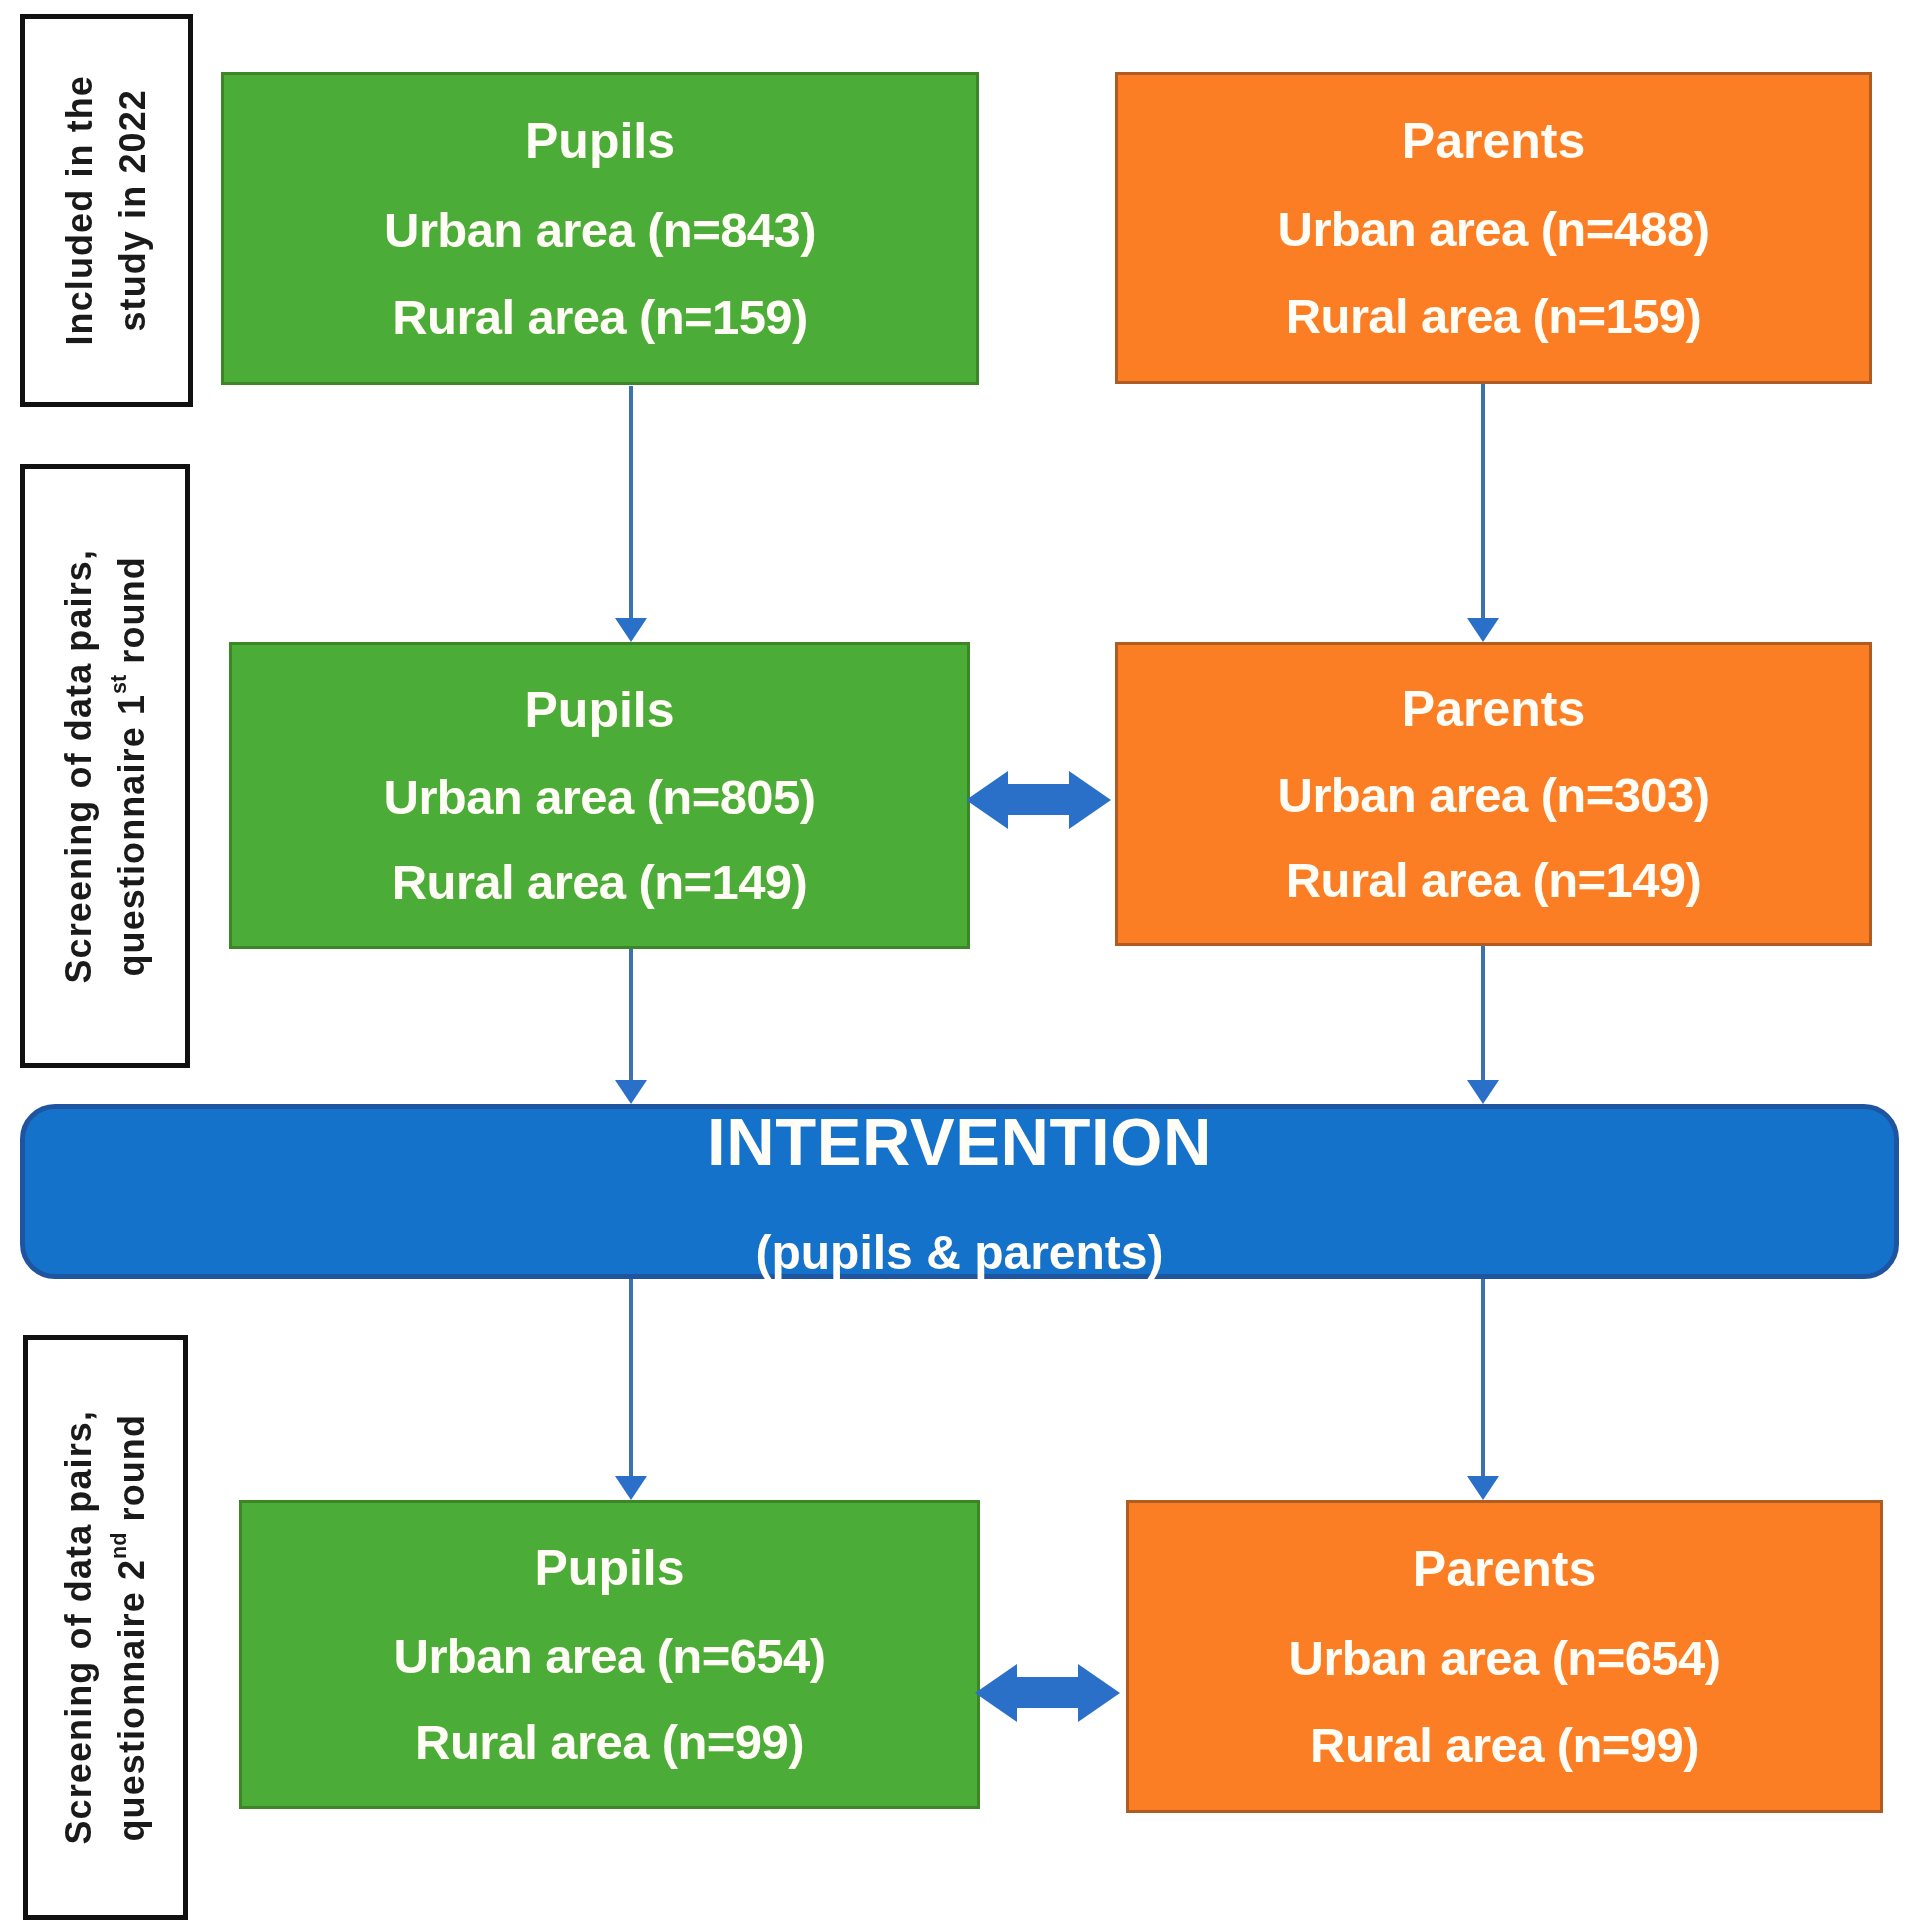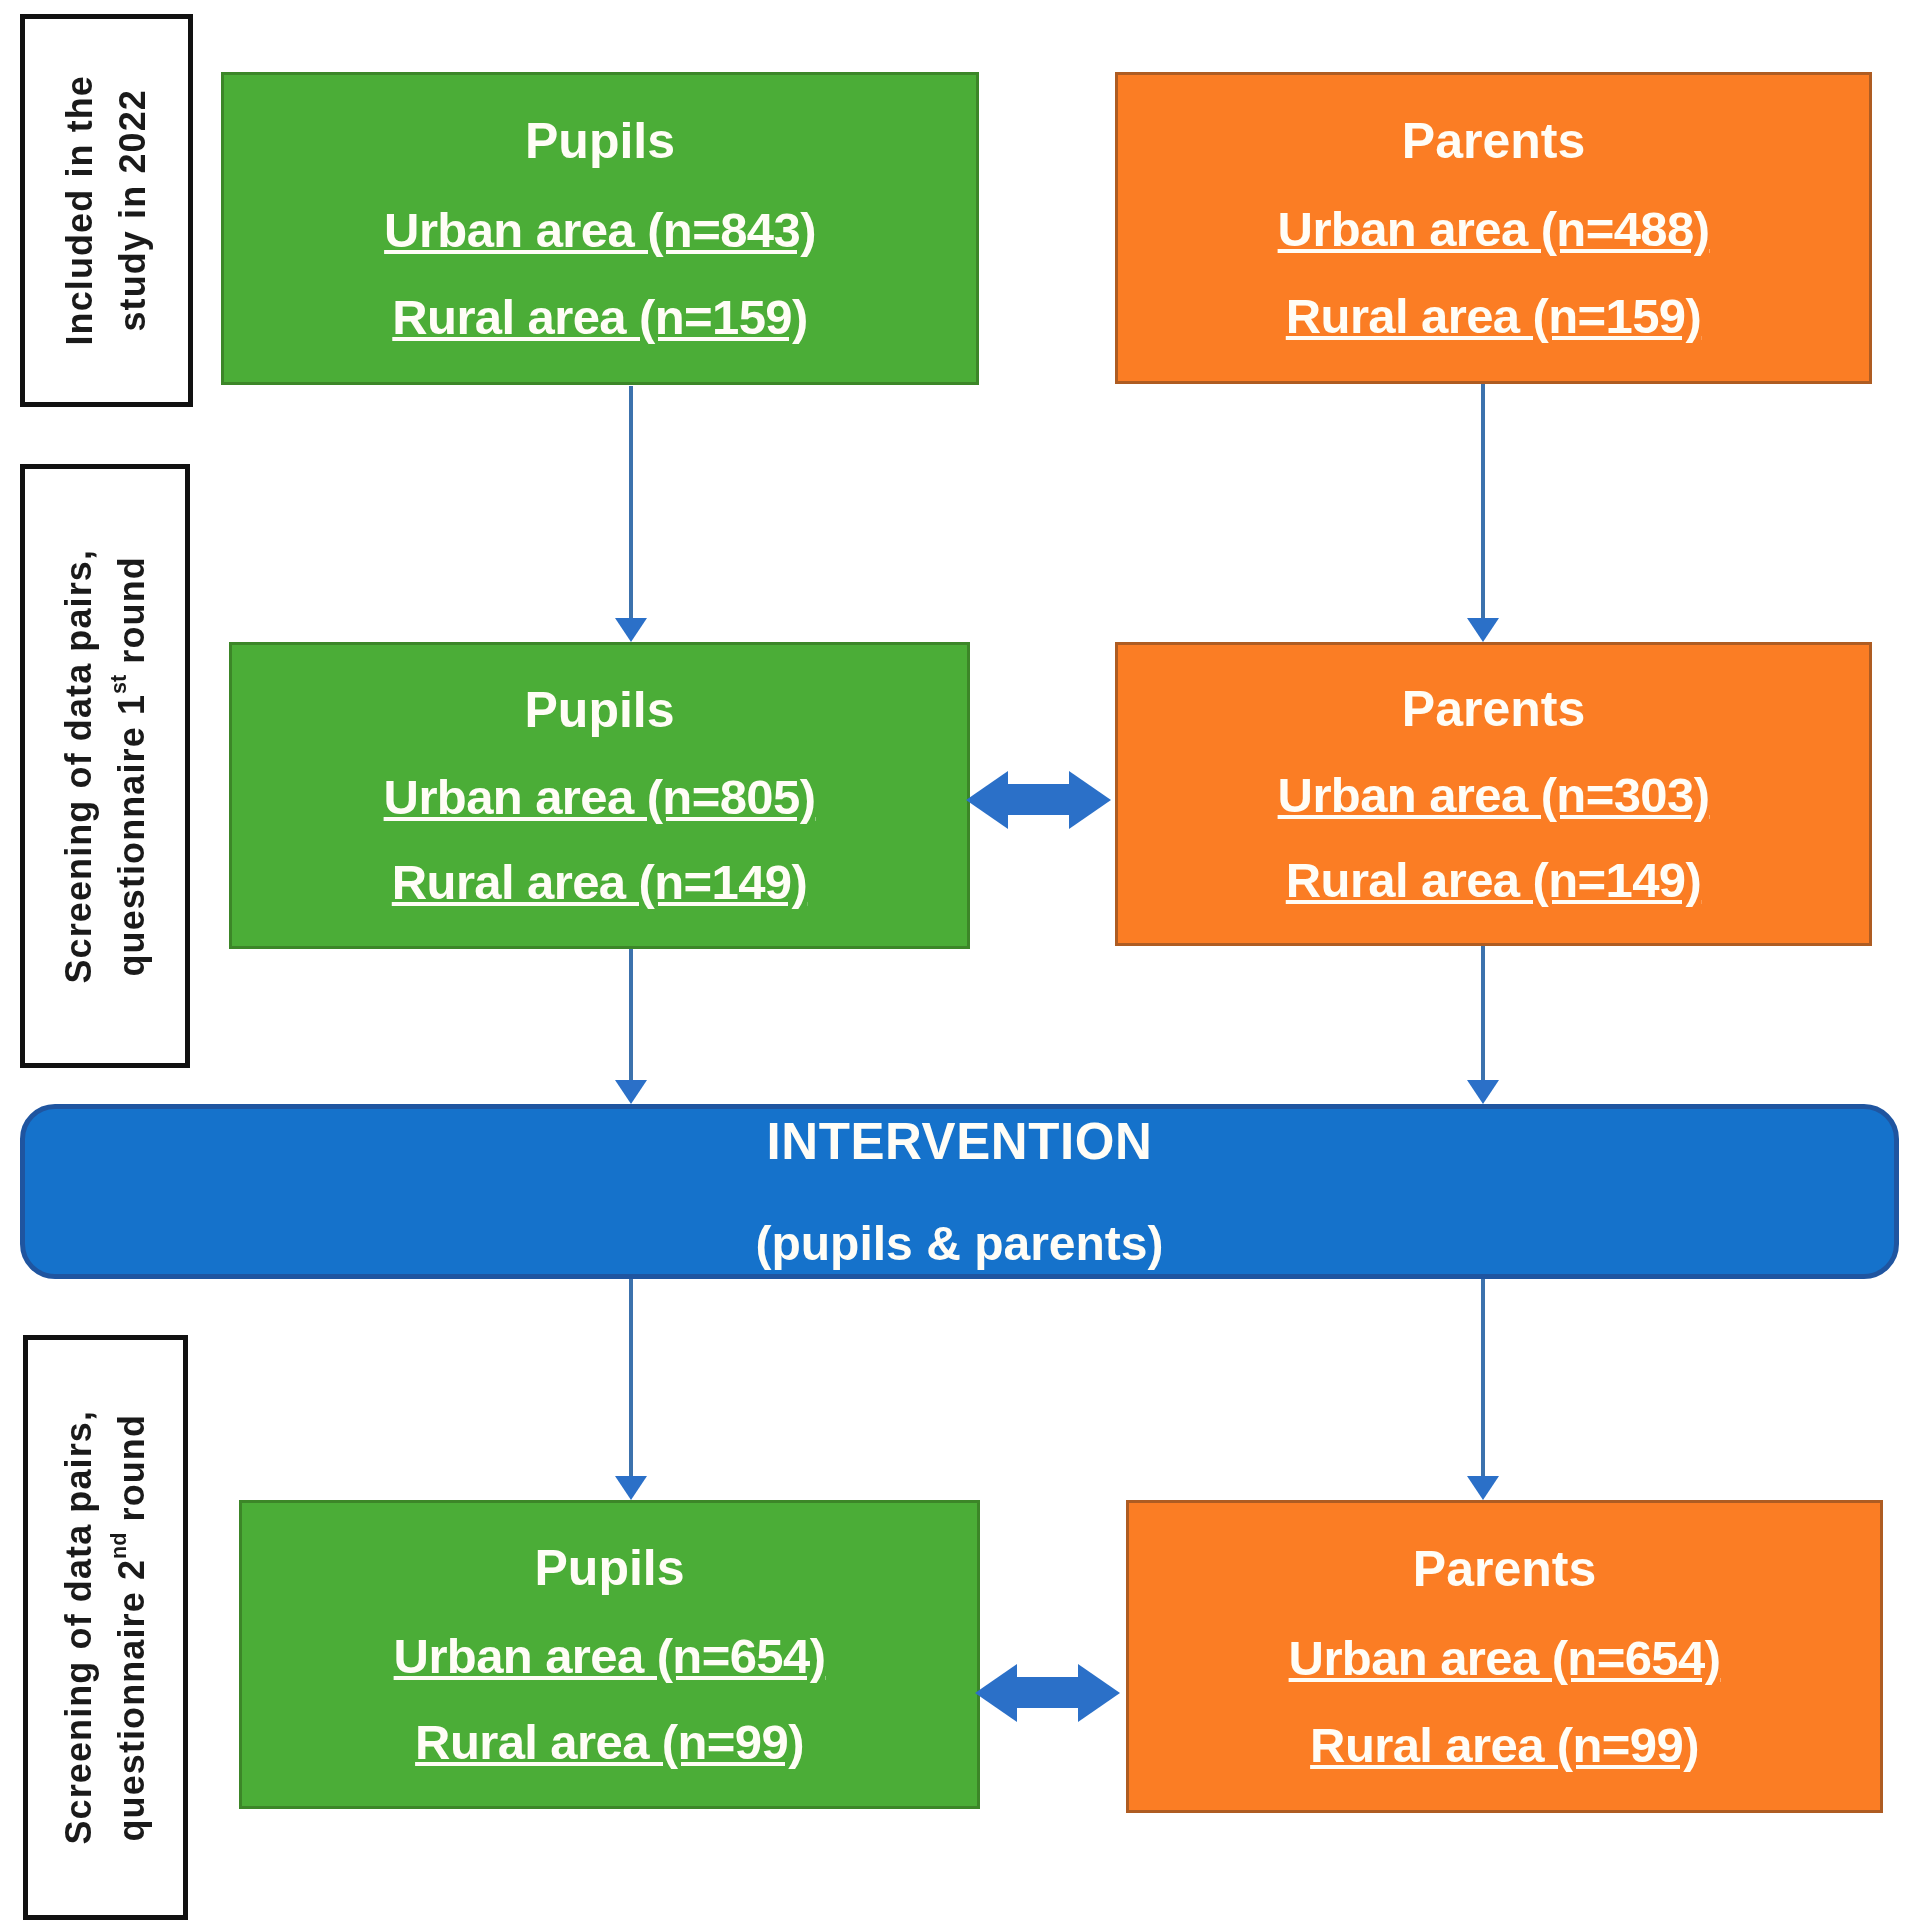--- a/index.html
+++ b/index.html
@@ -35,37 +35,37 @@
   
   .fbox{
     position:absolute; box-sizing:border-box;
     display:flex; flex-direction:column; justify-content:space-evenly;
     align-items:center; text-align:center; color:var(--box-text);
     padding:5.7px 17px;
   }
   .green{background:var(--green-fill); border:3.4px solid var(--green-border);text-align:right;}
   .orange{background:var(--orange-fill); border:3.4px solid var(--orange-border);margin-left:12px;}
   .btitle{font-size:50px; font-weight:700;}
-  .bline{font-size:49px; font-weight:700; letter-spacing:-0.6px;text-decoration:underline;}
+  .bline{font-size:49px; font-weight:700; letter-spacing:-0.6px;}
   .r1g{left:221px;  top:72px;  width:758px; height:313px;}
   .r1o{left:1103px; top:72px;  width:757px; height:312px;}
   .r2g{left:229px;  top:642px; width:741px; height:307px;}
   .r2o{left:1103px; top:642px; width:757px; height:304px;}
   .r3g{left:239px;  top:1500px; width:741px; height:309px;}
   .r3o{left:1114px; top:1500px; width:757px; height:313px;}
 
   
   .ibox{
     position:absolute; left:20px; top:1104px; width:1879px; height:175px;
     box-sizing:border-box; background:var(--blue-fill);
     border:5.1px solid var(--blue-border); border-radius:35px;
     display:flex; flex-direction:column; justify-content:center; align-items:center;
     gap:21.5px; color:var(--box-text); text-align:center;
   }
-  .ititle{font-size:51px; font-weight:700; letter-spacing:0.6px;}
+  .ititle{font-size:67px; font-weight:700; letter-spacing:0.6px;}
   .isub{font-size:48px; font-weight:700;margin-top:24px;}
 
   
   .varrow{position:absolute; width:32px;}
   .varrow .vline{
     position:absolute; left:13.6px; top:0; bottom:21.5px; width:4px;
     background:var(--arrow-line);
   }
   .varrow .vhead{
     position:absolute; left:0; bottom:0; width:0; height:0;

